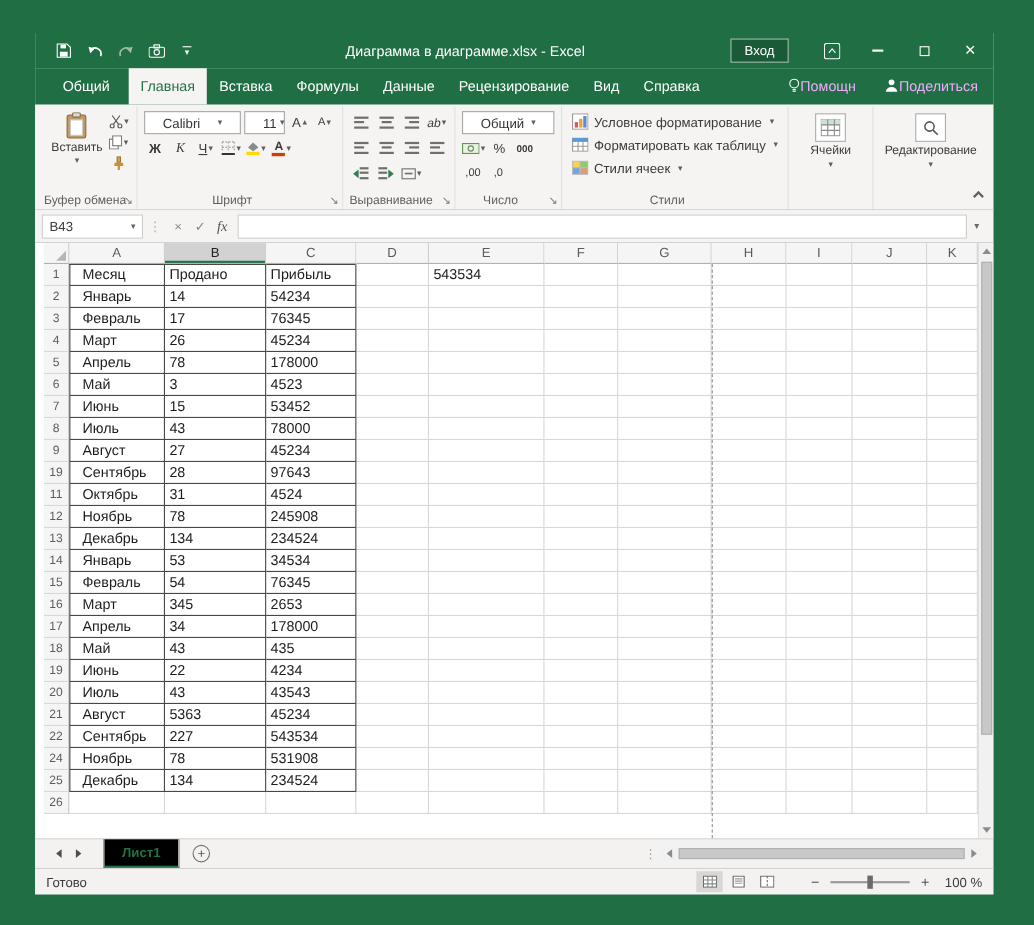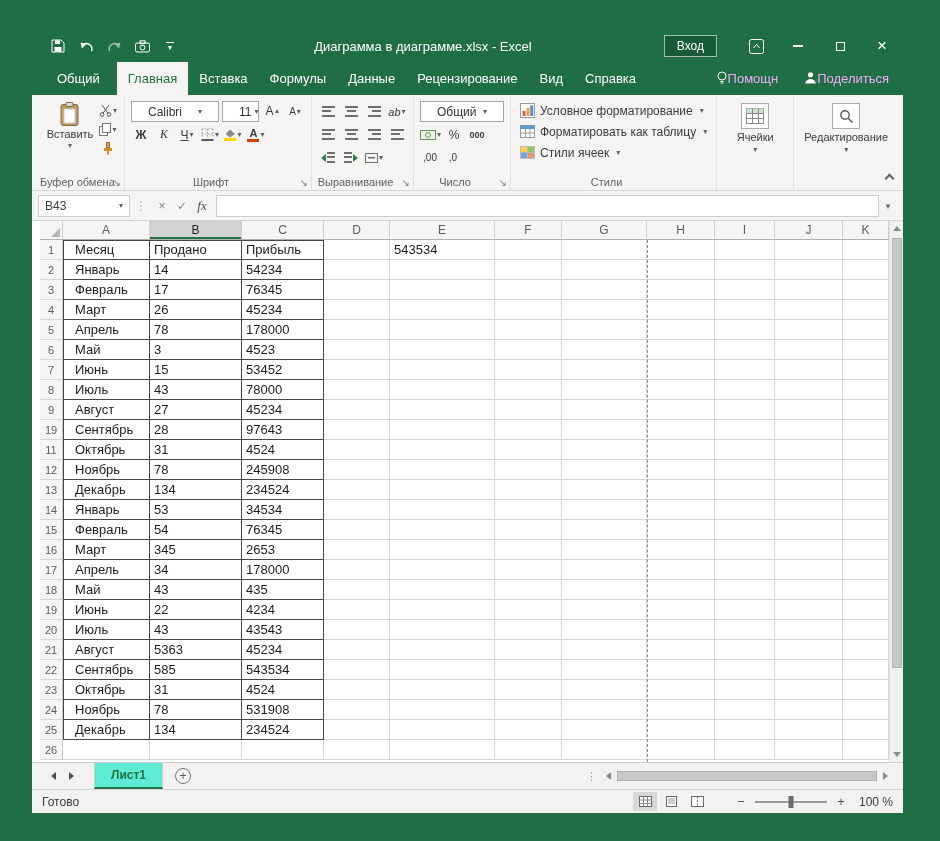--- a/index.html
+++ b/index.html
@@ -105,21 +105,21 @@
   .varrow{height:15px;display:flex;align-items:center;justify-content:center;width:100%;}
   .tri-up{width:0;height:0;border-left:4px solid transparent;border-right:4px solid transparent;border-bottom:5px solid #8b8b8b;}
   .tri-down{width:0;height:0;border-left:4px solid transparent;border-right:4px solid transparent;border-top:5px solid #8b8b8b;}
   .vthumb{width:10px;background:#c8c8c8;border:1px solid #b0b0b0;flex:0 0 430px;margin:2px 0 auto 0;}
 
   
   .sheetbar{flex:0 0 27px;background:#f3f2f1;border-top:1px solid #cfcdcb;display:flex;align-items:center;padding-left:12px;}
   .snav{width:18px;height:100%;display:flex;align-items:center;justify-content:center;}
   .tri-l{width:0;height:0;border-top:4px solid transparent;border-bottom:4px solid transparent;border-right:5px solid #4f4f4f;}
   .tri-r{width:0;height:0;border-top:4px solid transparent;border-bottom:4px solid transparent;border-left:5px solid #4f4f4f;}
-  .sheet-tab{height:100%;background:#5eead4;border-left:1px solid #cfcdcb;border-right:1px solid #cfcdcb;border-bottom:2px solid #217346;color:#217346;font-weight:bold;font-size:12px;display:flex;align-items:center;padding:0 16px;margin-left:14px;}
+  .sheet-tab{height:100%;background:#000000;border-left:1px solid #cfcdcb;border-right:1px solid #cfcdcb;border-bottom:2px solid #217346;color:#217346;font-weight:bold;font-size:12px;display:flex;align-items:center;padding:0 16px;margin-left:14px;}
   .add-sheet{width:16px;height:16px;border:1px solid #767472;border-radius:50%;display:flex;align-items:center;justify-content:center;color:#555;font-size:12px;line-height:12px;margin-left:12px;}
   .sb-dots{margin-left:auto;color:#9a9896;font-size:11px;padding:0 4px;}
   .hscroll{width:292px;height:14px;background:#f1f1f1;display:flex;align-items:center;margin-right:10px;}
   .harrow{width:15px;height:14px;display:flex;align-items:center;justify-content:center;}
   .tri-l.sm{border-right-color:#8b8b8b;}
   .tri-r.sm{border-left-color:#8b8b8b;}
   .hthumb{flex:1;height:10px;background:#c8c8c8;border:1px solid #b0b0b0;margin:0 1px;}
 
   
   .statusbar{flex:0 0 24px;background:#f3f2f1;border-top:1px solid #d4d2d0;display:flex;align-items:center;padding:0 10px;font-size:12px;color:#3b3b3b;}
@@ -813,36 +813,22 @@
               <td></td>
               <td></td>
               <td></td>
               <td></td>
               <td></td>
               <td></td>
             </tr>
             <tr>
               <td class="rn">22</td>
               <td class="tblb colA">Сентябрь</td>
-              <td class="tblb num">585</td>
+              <td class="tblb num">227</td>
               <td class="tblb num">543534</td>
-              <td></td>
-              <td></td>
-              <td></td>
-              <td></td>
-              <td></td>
-              <td></td>
-              <td></td>
-              <td></td>
-            </tr>
-            <tr>
-              <td class="rn">23</td>
-              <td class="tblb colA">Октябрь</td>
-              <td class="tblb num">31</td>
-              <td class="tblb num">4524</td>
               <td></td>
               <td></td>
               <td></td>
               <td></td>
               <td></td>
               <td></td>
               <td></td>
               <td></td>
             </tr>
             <tr>

